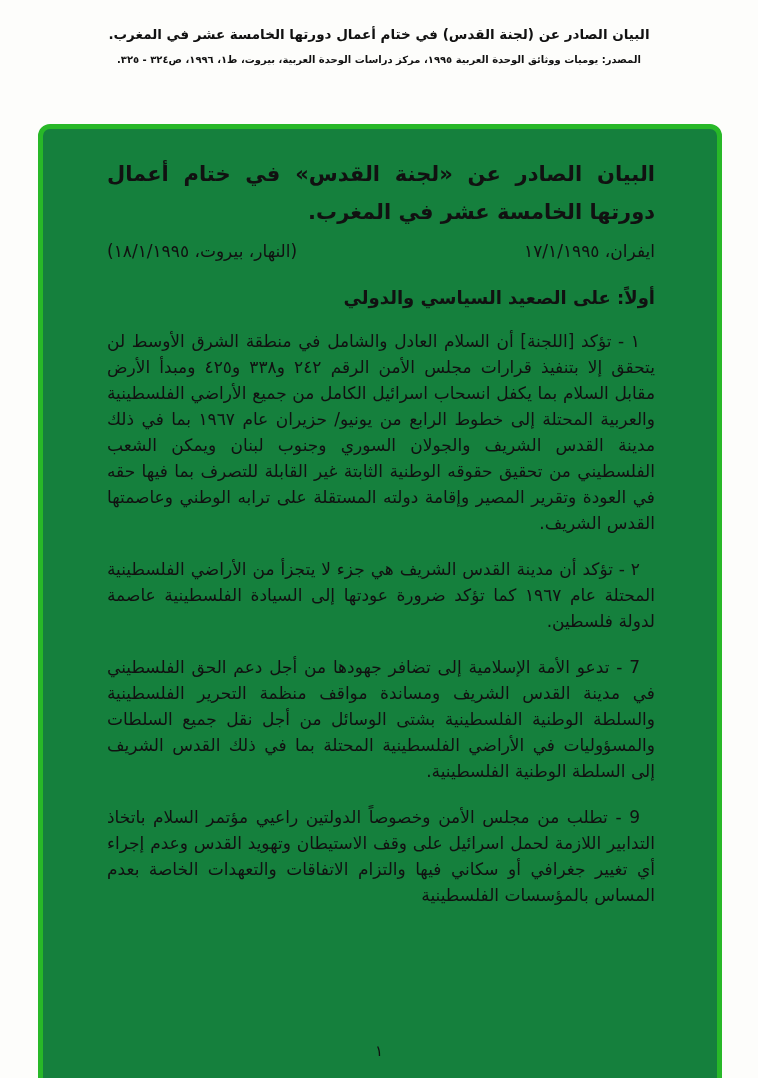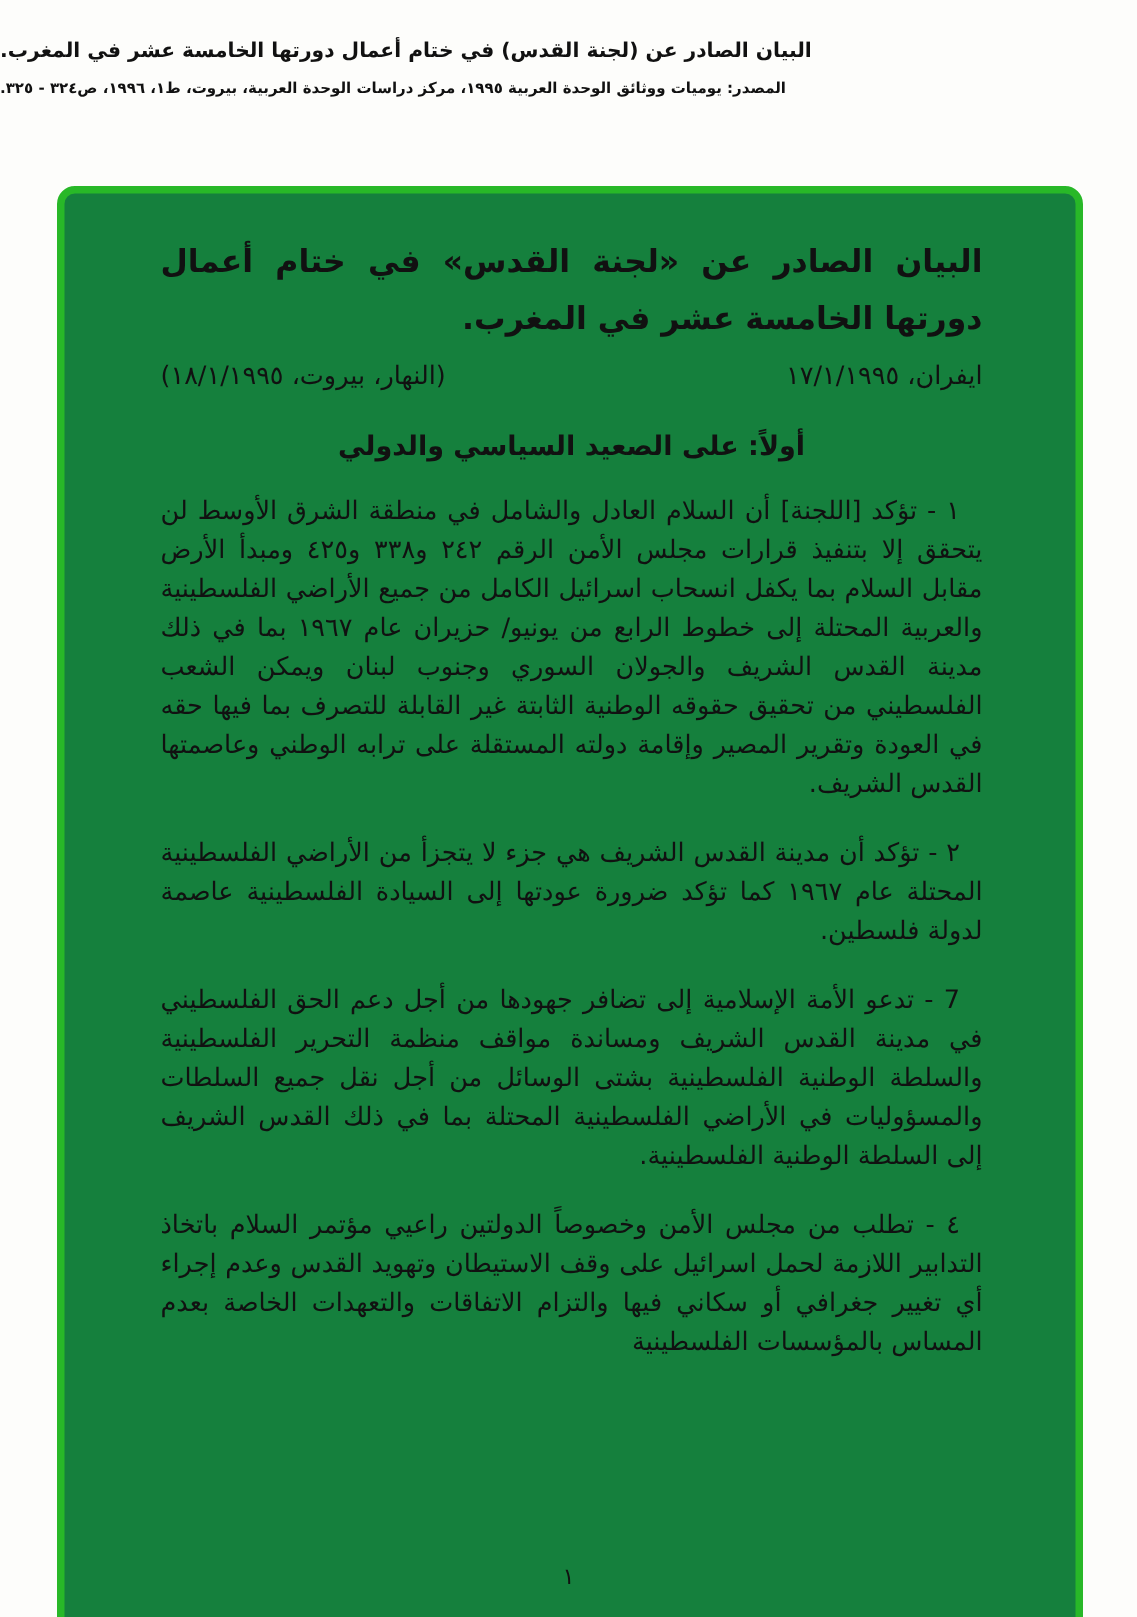--- a/index.html
+++ b/index.html
@@ -7,21 +7,21 @@
   body {
     background: #fdfdfb;
     font-family: "DejaVu Sans", sans-serif;
     color: #111;
     position: relative;
     overflow: hidden;
   }
   
   .citation-header {
     direction: rtl;
-    text-align: left;
+    text-align: center;
     padding-top: 24px;
   }
   .citation-title {
     font-weight: bold;
     font-size: 13.5px;
     line-height: 1.5;
   }
   .citation-source {
     font-weight: bold;
     font-size: 10px;
@@ -49,21 +49,20 @@
     text-align: justify;
   }
   .date-row {
     display: flex;
     justify-content: space-between;
     align-items: baseline;
     font-size: 17px;
     margin-top: 10px;
   }
   .section-heading {
-    text-align: center;
     font-weight: bold;
     font-size: 18px;
     margin-top: 26px;
   }
   .para {
     font-size: 17px;
     line-height: 26px;
     text-align: justify;
     text-indent: 15px;
     margin-top: 20px;
@@ -91,16 +90,16 @@
   <div class="date-row">
     <span>ايفران، ١٧/١/١٩٩٥</span>
     <span>(النهار، بيروت، ١٨/١/١٩٩٥)</span>
   </div>
 
   <div class="section-heading">أولاً:  على الصعيد السياسي والدولي</div>
 
   <p class="para">١ - تؤكد [اللجنة] أن السلام العادل والشامل في منطقة الشرق الأوسط لن يتحقق إلا بتنفيذ قرارات مجلس الأمن الرقم ٢٤٢ و٣٣٨ و٤٢٥ ومبدأ الأرض مقابل السلام بما يكفل انسحاب اسرائيل الكامل من جميع الأراضي الفلسطينية والعربية المحتلة إلى خطوط الرابع من يونيو/ حزيران عام ١٩٦٧ بما في ذلك مدينة القدس الشريف والجولان السوري وجنوب لبنان ويمكن الشعب الفلسطيني من تحقيق حقوقه الوطنية الثابتة غير القابلة للتصرف بما فيها حقه في العودة وتقرير المصير وإقامة دولته المستقلة على ترابه الوطني وعاصمتها القدس الشريف.</p>
   <p class="para">٢ - تؤكد أن مدينة القدس الشريف هي جزء لا يتجزأ من الأراضي الفلسطينية المحتلة عام ١٩٦٧ كما تؤكد ضرورة عودتها إلى السيادة الفلسطينية عاصمة لدولة فلسطين.</p>
   <p class="para">7 - تدعو الأمة الإسلامية إلى تضافر جهودها من أجل دعم الحق الفلسطيني في مدينة القدس الشريف ومساندة مواقف منظمة التحرير الفلسطينية والسلطة الوطنية الفلسطينية بشتى الوسائل من أجل نقل جميع السلطات والمسؤوليات في الأراضي الفلسطينية المحتلة بما في ذلك القدس الشريف إلى السلطة الوطنية الفلسطينية.</p>
-  <p class="para">٤ - تطلب من مجلس الأمن وخصوصاً الدولتين راعيي مؤتمر السلام باتخاذ التدابير اللازمة لحمل اسرائيل على وقف الاستيطان وتهويد القدس وعدم إجراء أي تغيير جغرافي أو سكاني فيها والتزام الاتفاقات والتعهدات الخاصة بعدم المساس بالمؤسسات الفلسطينية</p>
+  <p class="para">9 - تطلب من مجلس الأمن وخصوصاً الدولتين راعيي مؤتمر السلام باتخاذ التدابير اللازمة لحمل اسرائيل على وقف الاستيطان وتهويد القدس وعدم إجراء أي تغيير جغرافي أو سكاني فيها والتزام الاتفاقات والتعهدات الخاصة بعدم المساس بالمؤسسات الفلسطينية</p>
 </div>
 
 <div class="page-number">١</div>
 
 </body></html>

